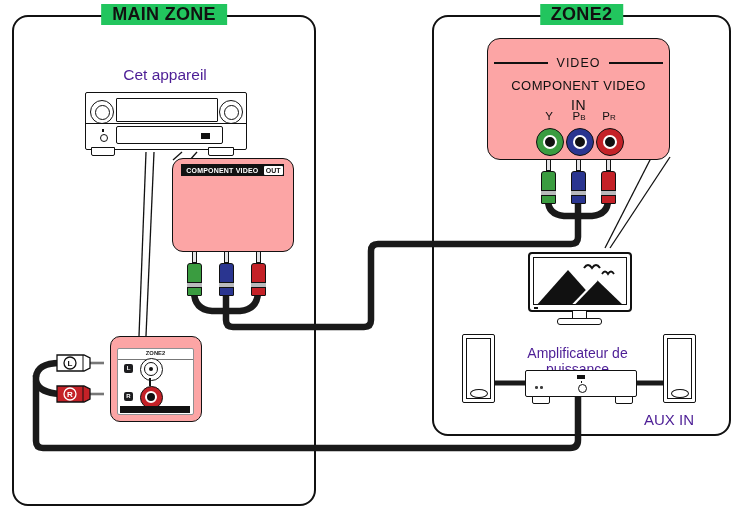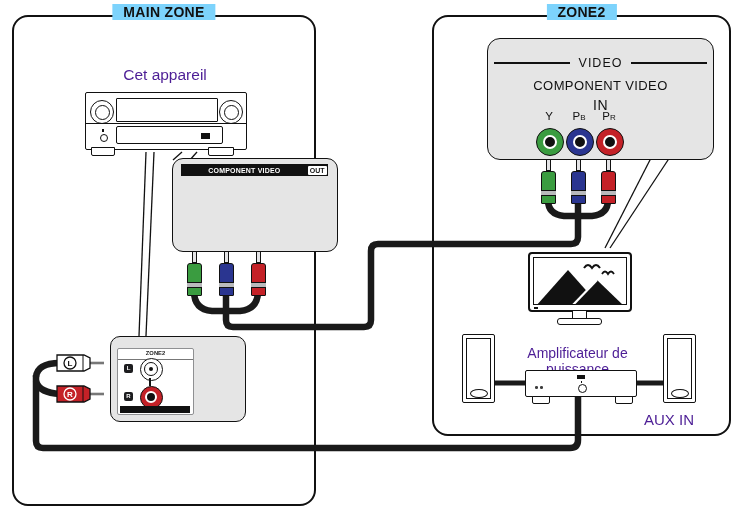--- a/index.html
+++ b/index.html
@@ -5,35 +5,35 @@
   html,body{margin:0;padding:0;background:#fff;}
   .canvas{
     position:relative;width:734px;height:507px;background:#fff;overflow:hidden;
     font-family:"Liberation Sans","DejaVu Sans",sans-serif;color:#111;
   }
   .abs{position:absolute;}
   
   .zone-box{position:absolute;border:2.5px solid #111;border-radius:16px;background:transparent;}
   .zone-title{
     position:absolute;top:-13px;left:50%;transform:translateX(-50%);
-    background:#7dd3fc;padding:0 11px;font-weight:bold;font-size:14px;white-space:nowrap;letter-spacing:.3px;
+    background:#22c55e;padding:0 11px;font-weight:bold;font-size:18px;white-space:nowrap;letter-spacing:.3px;
   }
   
   .receiver{position:absolute;left:85px;top:92px;width:160px;height:56px;border:1.6px solid #111;border-radius:2px;background:#fff;}
   .knob{position:absolute;border:1.5px solid #111;border-radius:50%;display:flex;align-items:center;justify-content:center;background:#fff;}
   .knob-inner{border:1.3px solid #111;border-radius:50%;}
   .rcv-display{position:absolute;left:30px;top:5px;width:100px;height:22px;border:1.5px solid #111;border-radius:1px;background:#fff;}
   .rcv-divider{position:absolute;left:0;right:0;top:29.5px;height:1.5px;background:#111;}
   .rcv-tray{position:absolute;left:30px;top:33px;width:105px;height:16px;border:1.2px solid #111;border-radius:2px;background:#fff;}
   .rcv-port{position:absolute;right:12px;top:6px;width:9px;height:6px;background:#111;}
   .rcv-power{position:absolute;left:13.5px;top:41px;width:6px;height:6px;border:1.2px solid #111;border-radius:50%;}
   .rcv-power-dot{position:absolute;left:16.2px;top:36px;width:1.8px;height:2.6px;background:#111;}
   .foot{position:absolute;height:7px;border:1.3px solid #111;border-radius:0 0 2px 2px;background:#fff;}
   
-  .bubble{position:absolute;border:1.6px solid #111;border-radius:11px;background:#e5e5e5;padding-left:44px;}
+  .bubble{position:absolute;border:1.6px solid #111;border-radius:11px;background:#fca5a5;}
   .cv-header{position:absolute;left:8px;right:9px;top:5px;height:12px;background:#111;display:flex;align-items:center;}
   .cv-header-text{flex:1;color:#fff;font-size:7px;font-weight:bold;text-align:center;letter-spacing:.2px;}
   .cv-badge{background:#fff;color:#111;font-size:7px;font-weight:bold;padding:0 2px;margin-right:1.5px;line-height:9px;border-radius:1px;}
   .gray-panel{position:absolute;left:5px;right:5px;top:19px;bottom:6px;background:#c9cacc;border:1px solid #8f9092;border-radius:3px;}
   .mon-label{position:absolute;left:0;right:0;top:8px;text-align:center;font-size:7.5px;font-weight:bold;color:#1c1c1e;letter-spacing:.1px;}
   .jack-label-s{position:absolute;transform:translateX(-50%);font-size:5.8px;font-weight:bold;color:#1c1c1e;white-space:nowrap;}
   
   .jack{position:absolute;border-radius:50%;border:1.2px solid #111;display:flex;align-items:center;justify-content:center;}
   .jack-core{border-radius:50%;background:#111;border-style:solid;border-color:#fff;}
   .jack.green{background:#3a9c40;} .jack.blue{background:#2a3590;} .jack.red{background:#c42127;}

